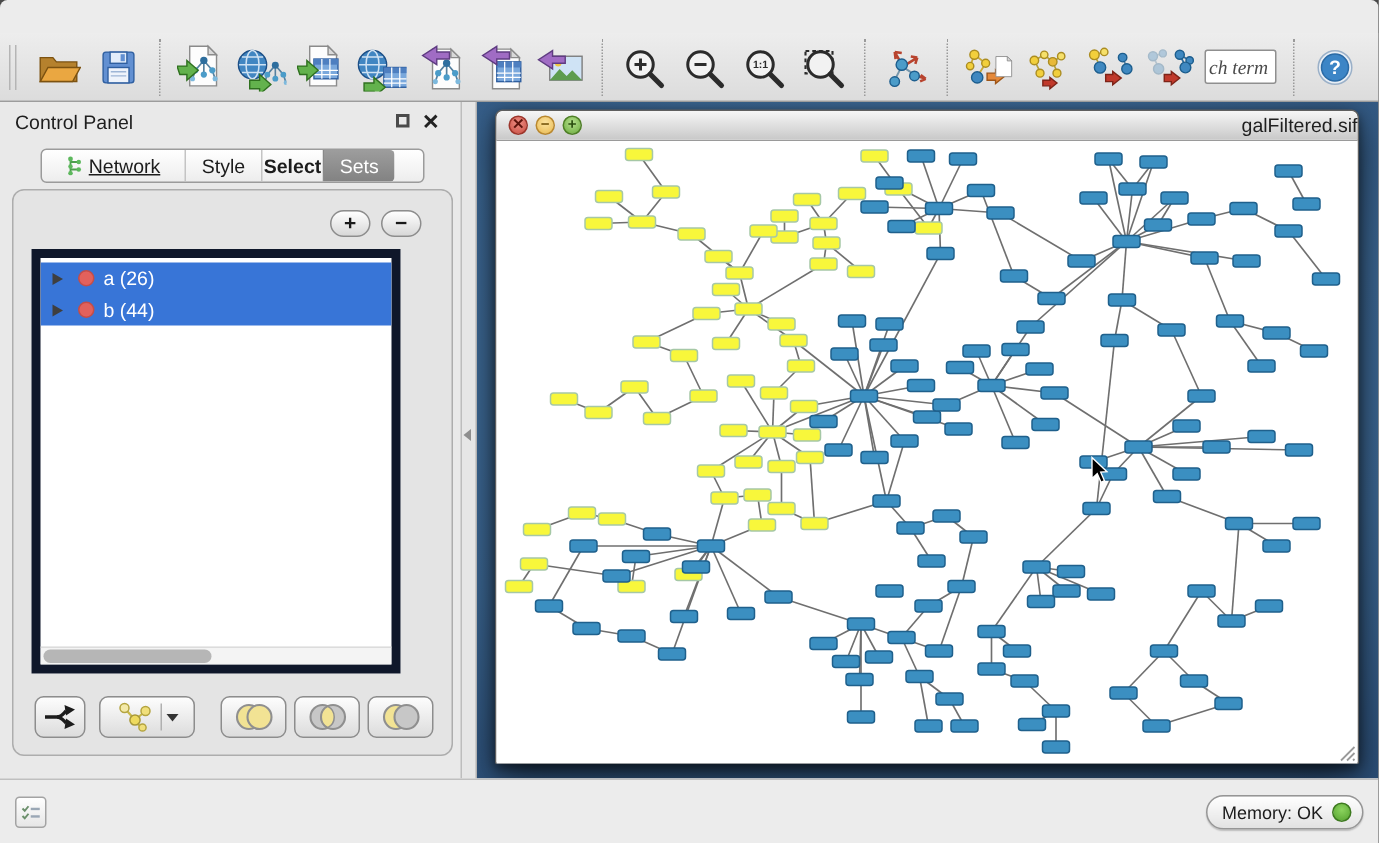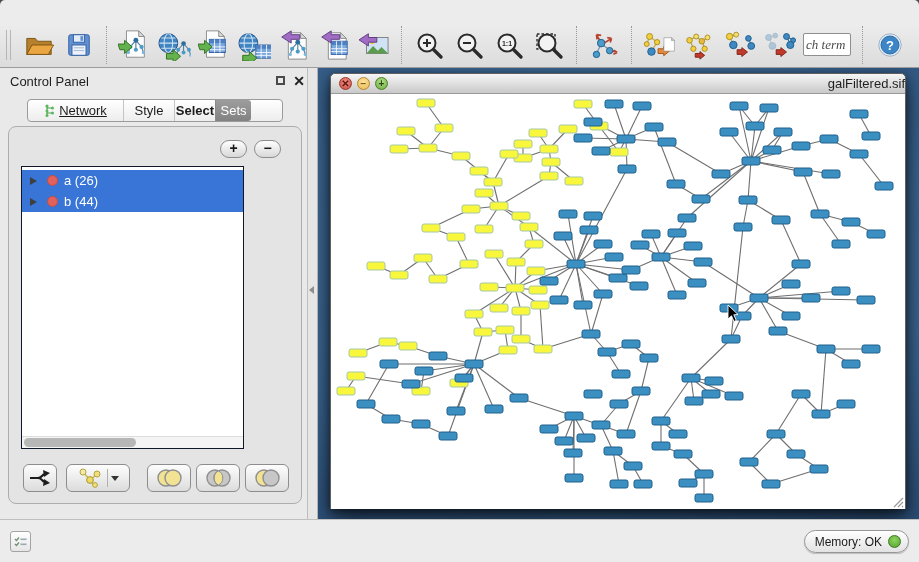--- a/index.html
+++ b/index.html
@@ -16,36 +16,36 @@
   
   .toolbar{position:absolute;top:22px;left:0;right:0;height:46px;background:linear-gradient(#ededed,#dcdcdc);border-bottom:1px solid #9c9c9c;display:flex;align-items:center;padding:0 4px;}
   .tb-grip{width:5px;height:30px;border-left:1px solid #b5b5b5;border-right:1px solid #b5b5b5;margin:0 8px 0 2px;}
   .tb-sep{width:1px;height:38px;border-left:1px dotted #9a9a9a;margin:0 7px;}
   .tb-btn{width:40px;height:40px;display:flex;align-items:center;justify-content:center;flex:0 0 auto;}
   .tb-search{width:48px;height:23px;border:1px solid #8f8f8f;background:#fff;font-family:"Liberation Serif",serif;font-style:italic;font-size:13px;color:#4a4a4a;padding:8px 2px;margin:0 4px;border-radius:2px;}
 
   
   .main{position:absolute;top:68px;left:0;width:919px;height:451px;}
   .control-panel{position:absolute;left:0;top:0;width:308px;height:451px;background:#e9e9e9;border-right:1px solid #bdbdbd;}
-  .cp-header{position:absolute;top:4px;left:10px;right:0;height:22px;}
+  .cp-header{position:absolute;top:4px;left:10px;right:12px;height:22px;}
   .cp-title{font-size:13px;color:#1e1e1e;line-height:20px;}
   .cp-float{position:absolute;right:22px;top:4px;width:9px;height:9px;border:2px solid #4a4a4a;background:transparent;}
   .cp-close{position:absolute;right:2px;top:1px;font-size:14px;font-weight:bold;color:#222;line-height:16px;}
 
   .cp-tabs{position:absolute;top:31px;left:27px;width:256px;height:23px;display:flex;border:1px solid #9b9b9b;border-radius:4px;background:linear-gradient(#ffffff,#ededed);}
   .cp-tab{display:flex;align-items:center;justify-content:center;font-size:13px;color:#1c1c1c;border-left:1px solid #c4c4c4;gap:4px;}
   .cp-tab:first-child{border-left:none;}
   .cp-tab.active{background:linear-gradient(#9d9d9d,#828282);color:#fff;border-radius:0 3px 3px 0;border-left-color:#8a8a8a;}
 
   .groupbox{position:absolute;left:8px;top:58px;width:294px;height:378px;border:1px solid #adadad;border-radius:8px;background:#e4e4e4;}
   .pm-btn{position:absolute;top:13px;width:27px;height:18px;border:1px solid #8d8d8d;border-radius:9px;background:linear-gradient(#ffffff,#d8d8d8);font-size:14px;font-weight:bold;color:#1a1a1a;text-align:center;line-height:15px;}
   .pm-plus{right:54px;}
   .pm-minus{right:20px;}
 
-  .setlist{position:absolute;left:12px;top:39px;width:223px;height:283px;background:#ffffff;border:1px solid #0f172a;overflow:hidden;}
+  .setlist{position:absolute;left:12px;top:39px;width:246px;height:283px;background:#ffffff;border:6px solid #0f172a;overflow:hidden;}
   .set-row{position:relative;height:21px;display:flex;align-items:center;font-size:13px;color:#111;}
   .set-row.selected{background:#3875d7;color:#fff;}
   .row-tri{width:0;height:0;border-left:7px solid #3f3f3f;border-top:4.5px solid transparent;border-bottom:4.5px solid transparent;margin-left:8px;}
   .row-dot{width:11px;height:11px;border-radius:50%;background:#e2615c;border:1px solid #c44d48;margin-left:10px;}
   .row-label{margin-left:6px;}
   .hscroll{position:absolute;left:0;right:0;bottom:0;height:12px;background:#f4f4f4;border-top:1px solid #dcdcdc;}
   .hthumb{position:absolute;left:2px;top:1px;width:112px;height:9px;border-radius:5px;background:#b6b6b6;}
 
   .cp-actions{position:absolute;left:14px;top:337px;display:flex;align-items:center;}
   .act-btn{height:28px;border:1px solid #8d8d8d;border-radius:6px;background:linear-gradient(#fdfdfd,#dcdcdc);display:flex;align-items:center;justify-content:center;}
@@ -335,21 +335,21 @@
               <circle cx="3" cy="11.5" r="1.5" fill="#5cb85c"></circle>
             </svg>
             <span>Network</span>
           </div>
           <div class="cp-tab" style="width: 51px;">
             <span>Style</span>
           </div>
           <div class="cp-tab" style="width: 41px; font-weight: bold;">
             <span>Select</span>
           </div>
-          <div class="cp-tab active" style="width: 36px;">
+          <div class="cp-tab active" style="width: 48px;">
             <span>Sets</span>
           </div>
         </div>
 
       <div class="groupbox">
         <div class="pm-btn pm-plus">+</div>
         <div class="pm-btn pm-minus">−</div>
 
         <div class="setlist">
           <div id="set-rows" style="padding-top:3px;">

